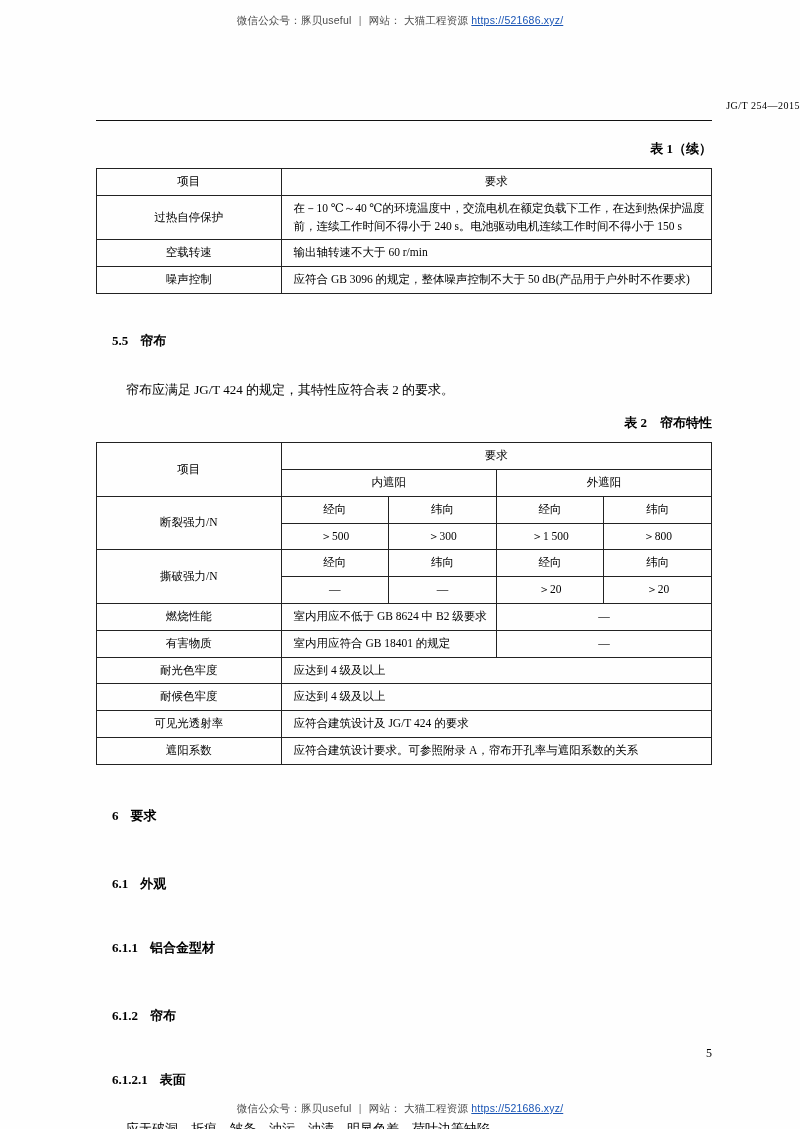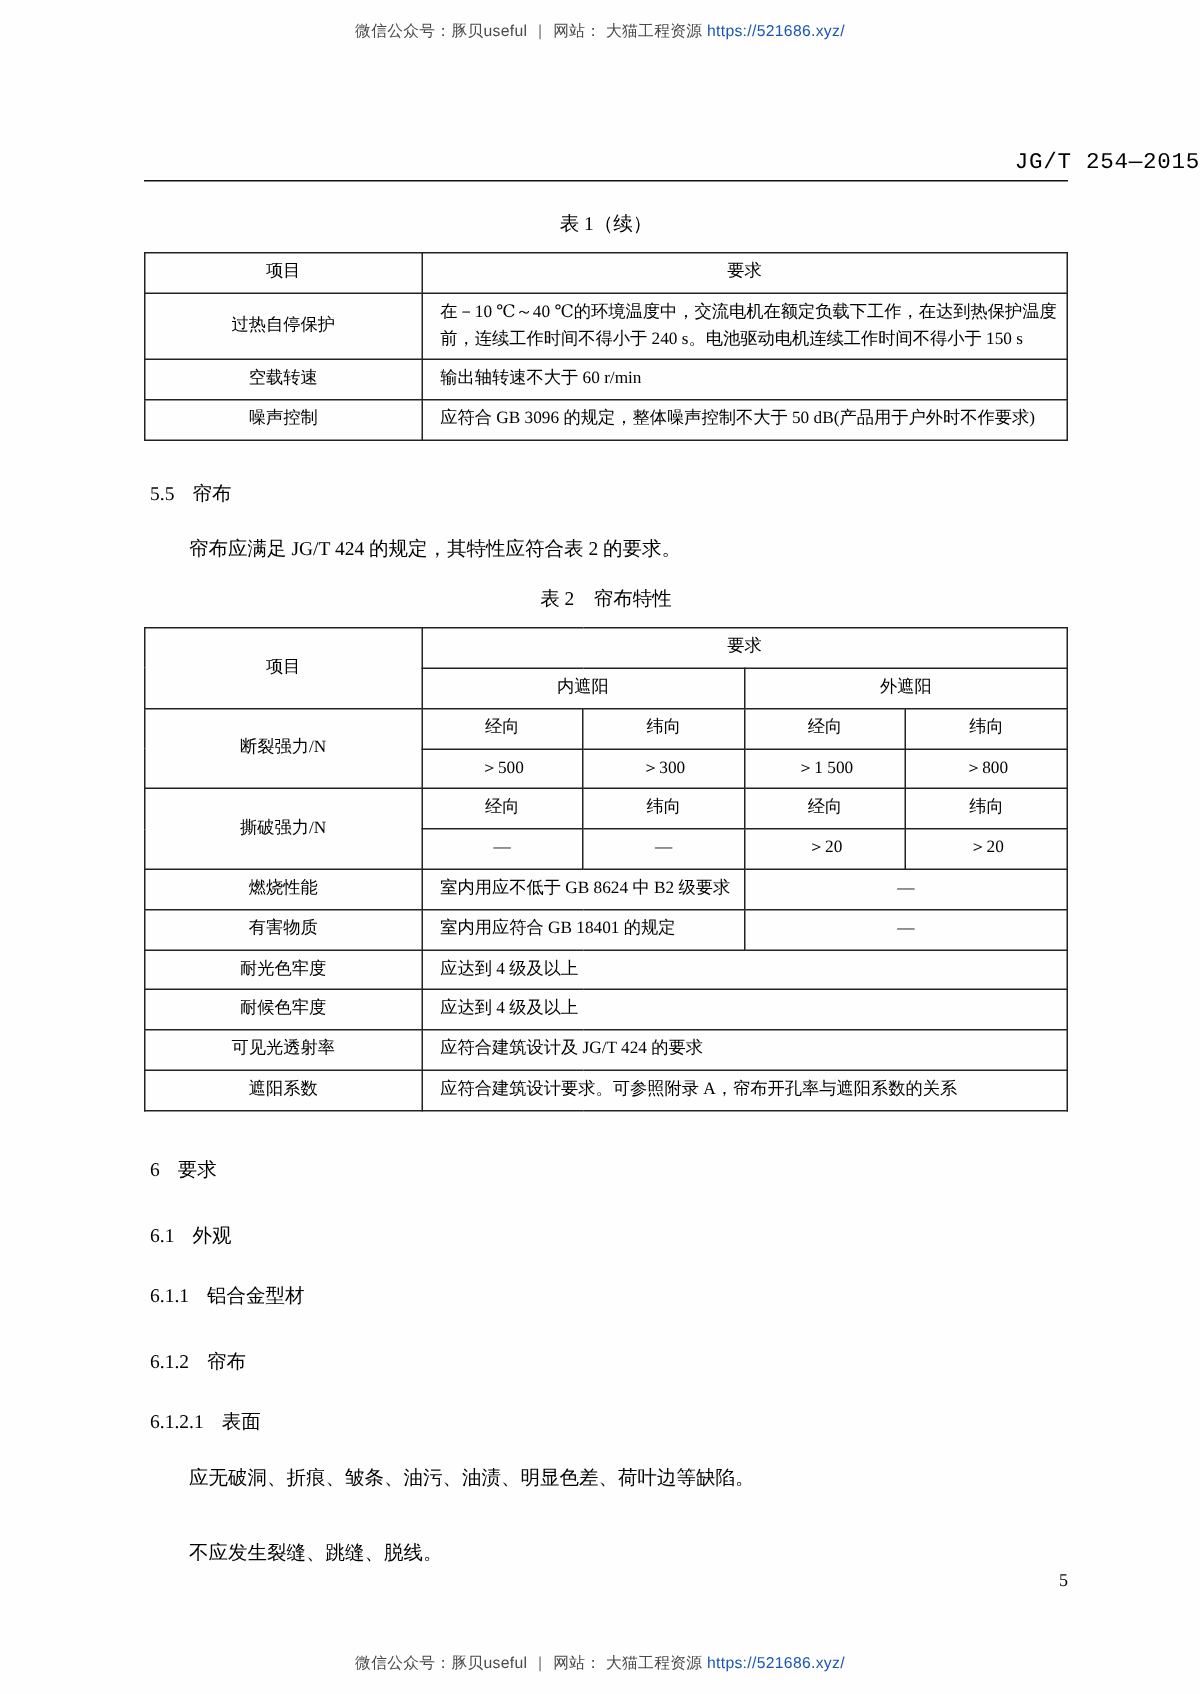--- a/index.html
+++ b/index.html
@@ -31,52 +31,52 @@
     font-family: "Liberation Sans", sans-serif;
     font-size: 10.5px;
     color: #4a4a4a;
     letter-spacing: 0.2px;
     white-space: nowrap;
   }
   .watermark .sep {
     color: #777;
     margin: 0 4px;
   }
-  .watermark .blue { color: #1a55b5; }
+  .watermark .blue { color: #1a55b5; text-decoration: underline; }
   .watermark-top { top: 14px; }
   .watermark-bottom { top: 1102px; }
 
   .content {
     position: absolute;
     left: 96px;
     top: 0;
     width: 616px;
   }
 
   .header-right {
     position: absolute;
     right: 0;
     top: 100px;
-    font-family: Liberation Mono, monospace;
-    font-size: 15px;
+    font-family: Liberation Serif, serif;
+    font-size: 10px;
     letter-spacing: 0.5px;
   }
 
   .rule-top {
     position: absolute;
     left: 96px;
     right: 88px;
     top: 120px;
     border-top: 1px solid #111;
   }
 
   .table-caption {
-    text-align: center;
+    text-align: right;
     font-size: 13px;
-    font-weight: normal;
+    font-weight: bold;
     margin: 0;
   }
 
   table {
     border-collapse: collapse;
     width: 100%;
     font-size: 11.5px;
     table-layout: fixed;
   }
   table td, table th {
@@ -88,22 +88,22 @@
   }
   .tbl-outer {
     border: 1px solid #222;
   }
   .c { text-align: center; }
   .l { text-align: left; padding-left: 12px; }
   .hd { text-align: center; }
 
   .sec-num {
     font-size: 13px;
-    font-weight: normal;
-    margin: 4px;
+    font-weight: bold;
+    margin: 16px;
   }
   .sec-num .sp { display: inline-block; width: 12px; }
   .para {
     font-size: 13px;
     margin: 4px;
     text-indent: 26px;
     line-height: 1.85;
   }
   .page-num {
     position: absolute;

